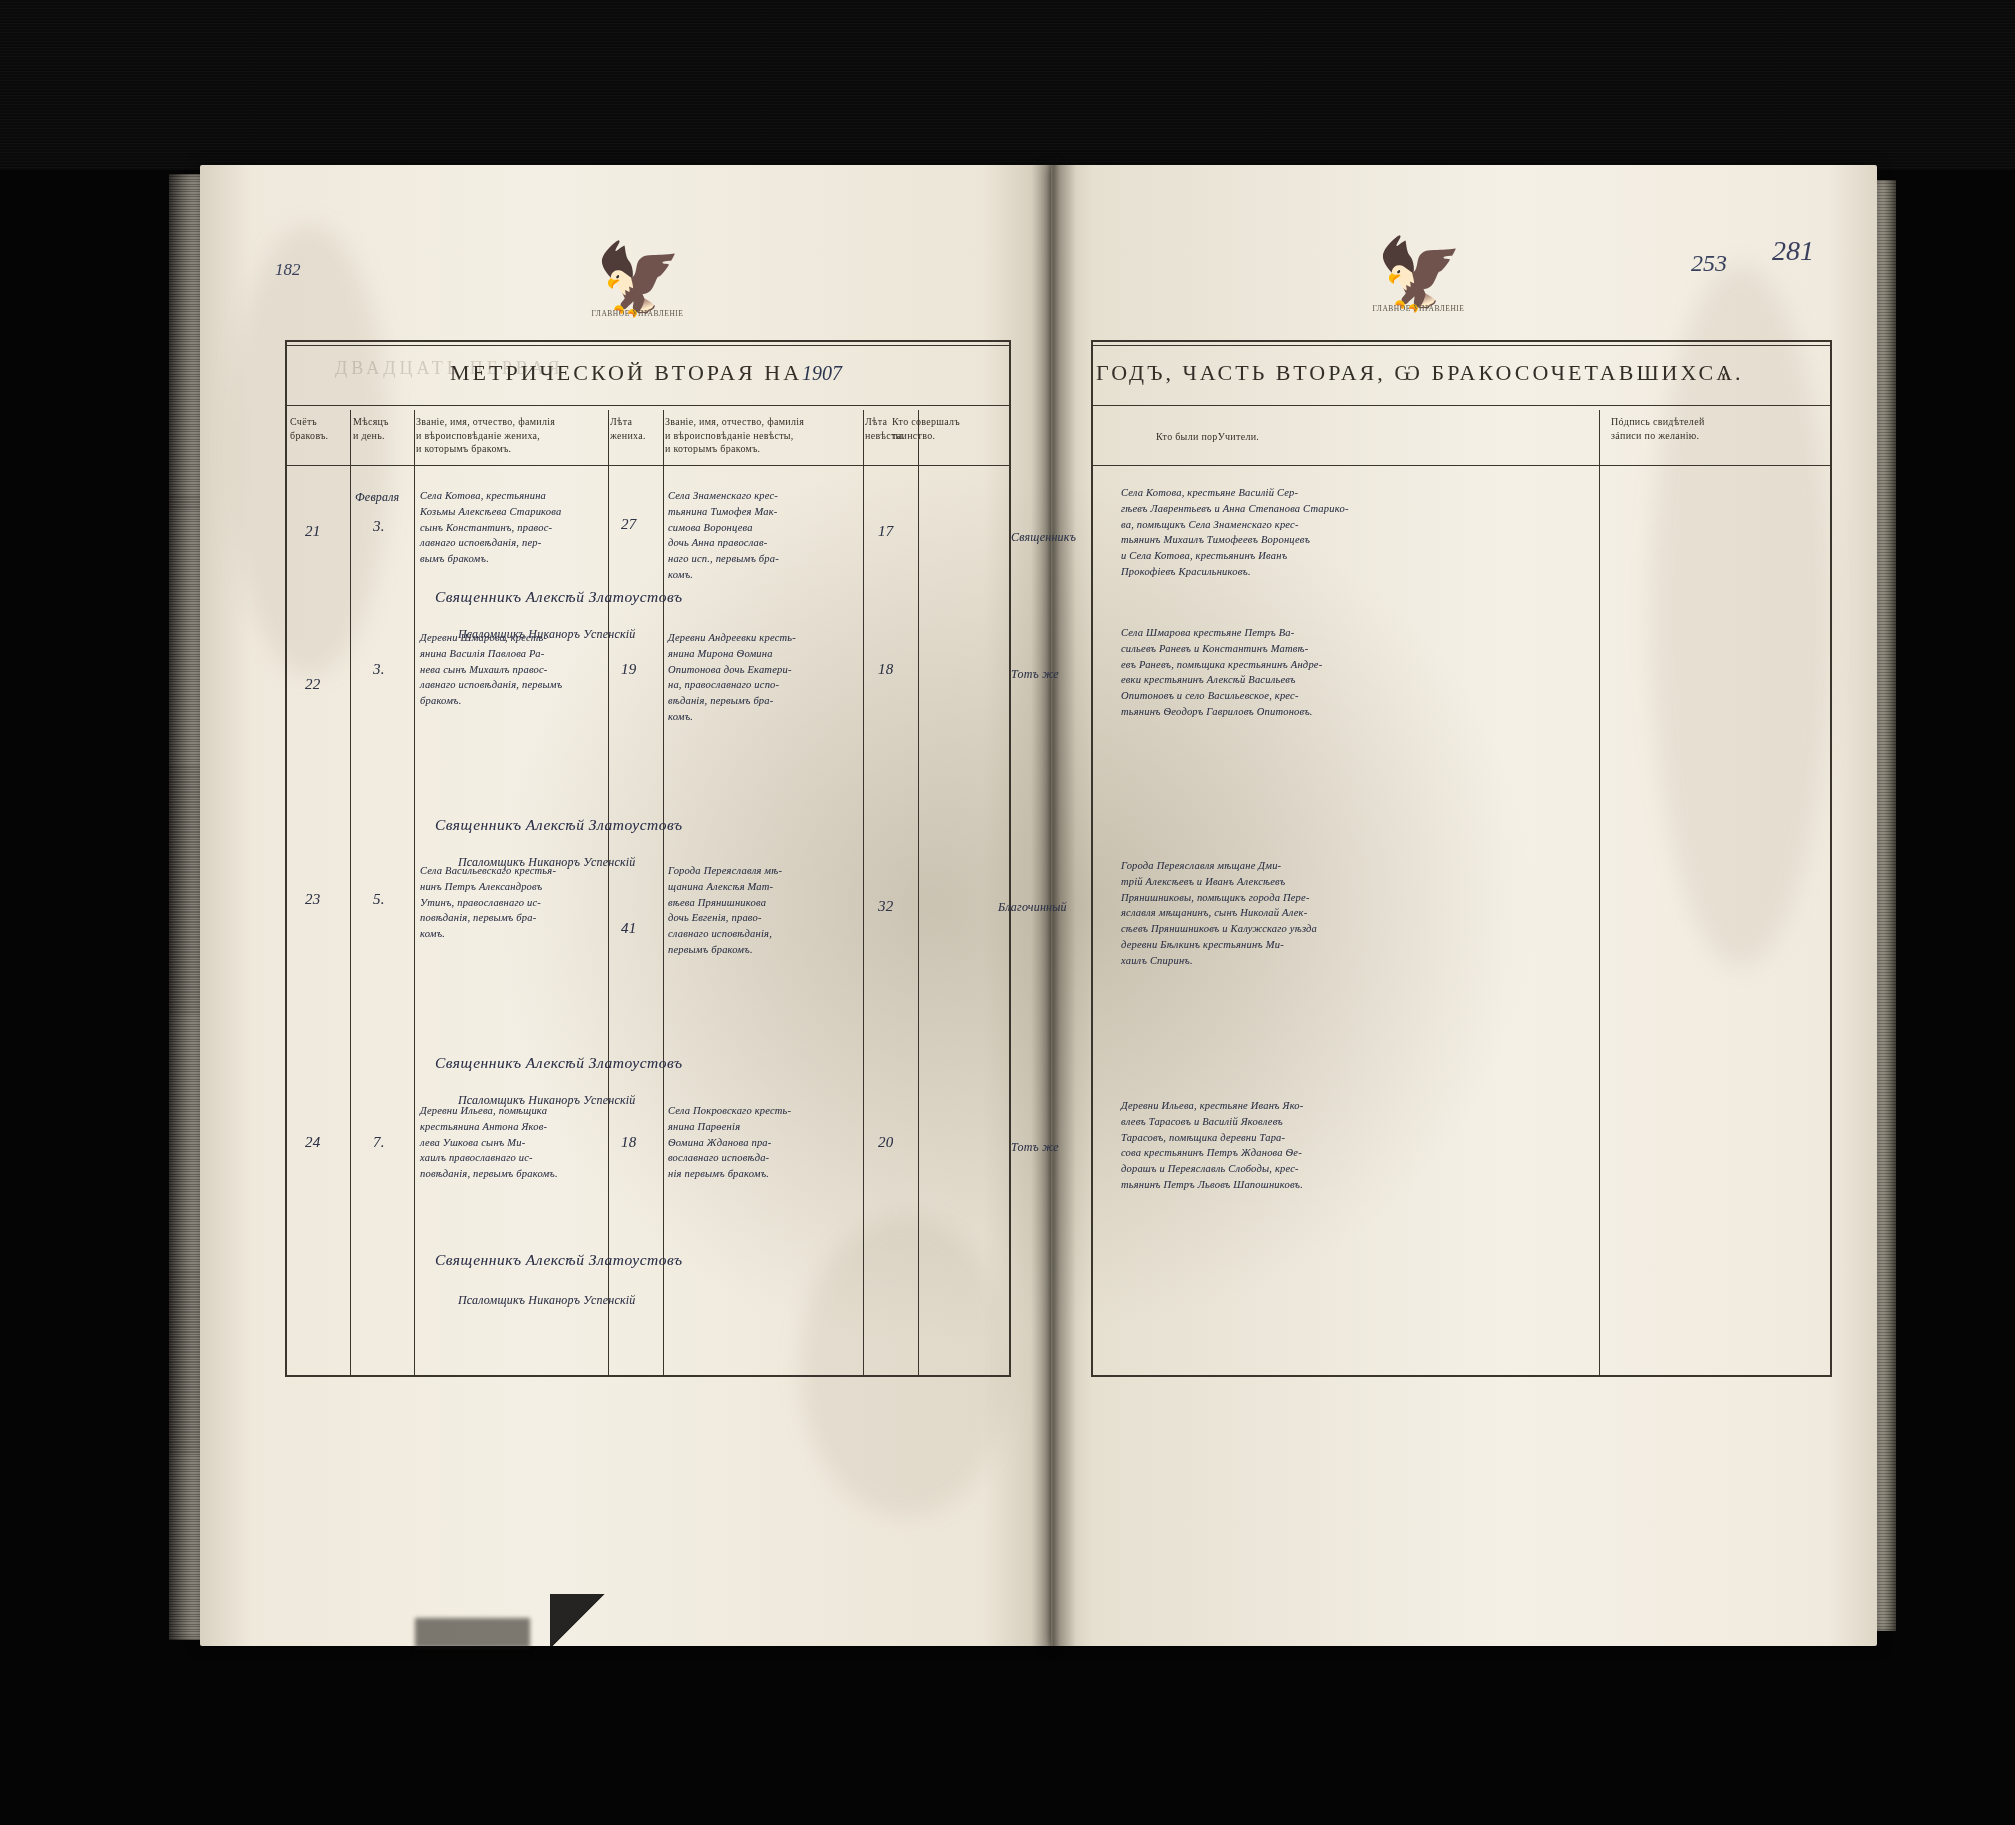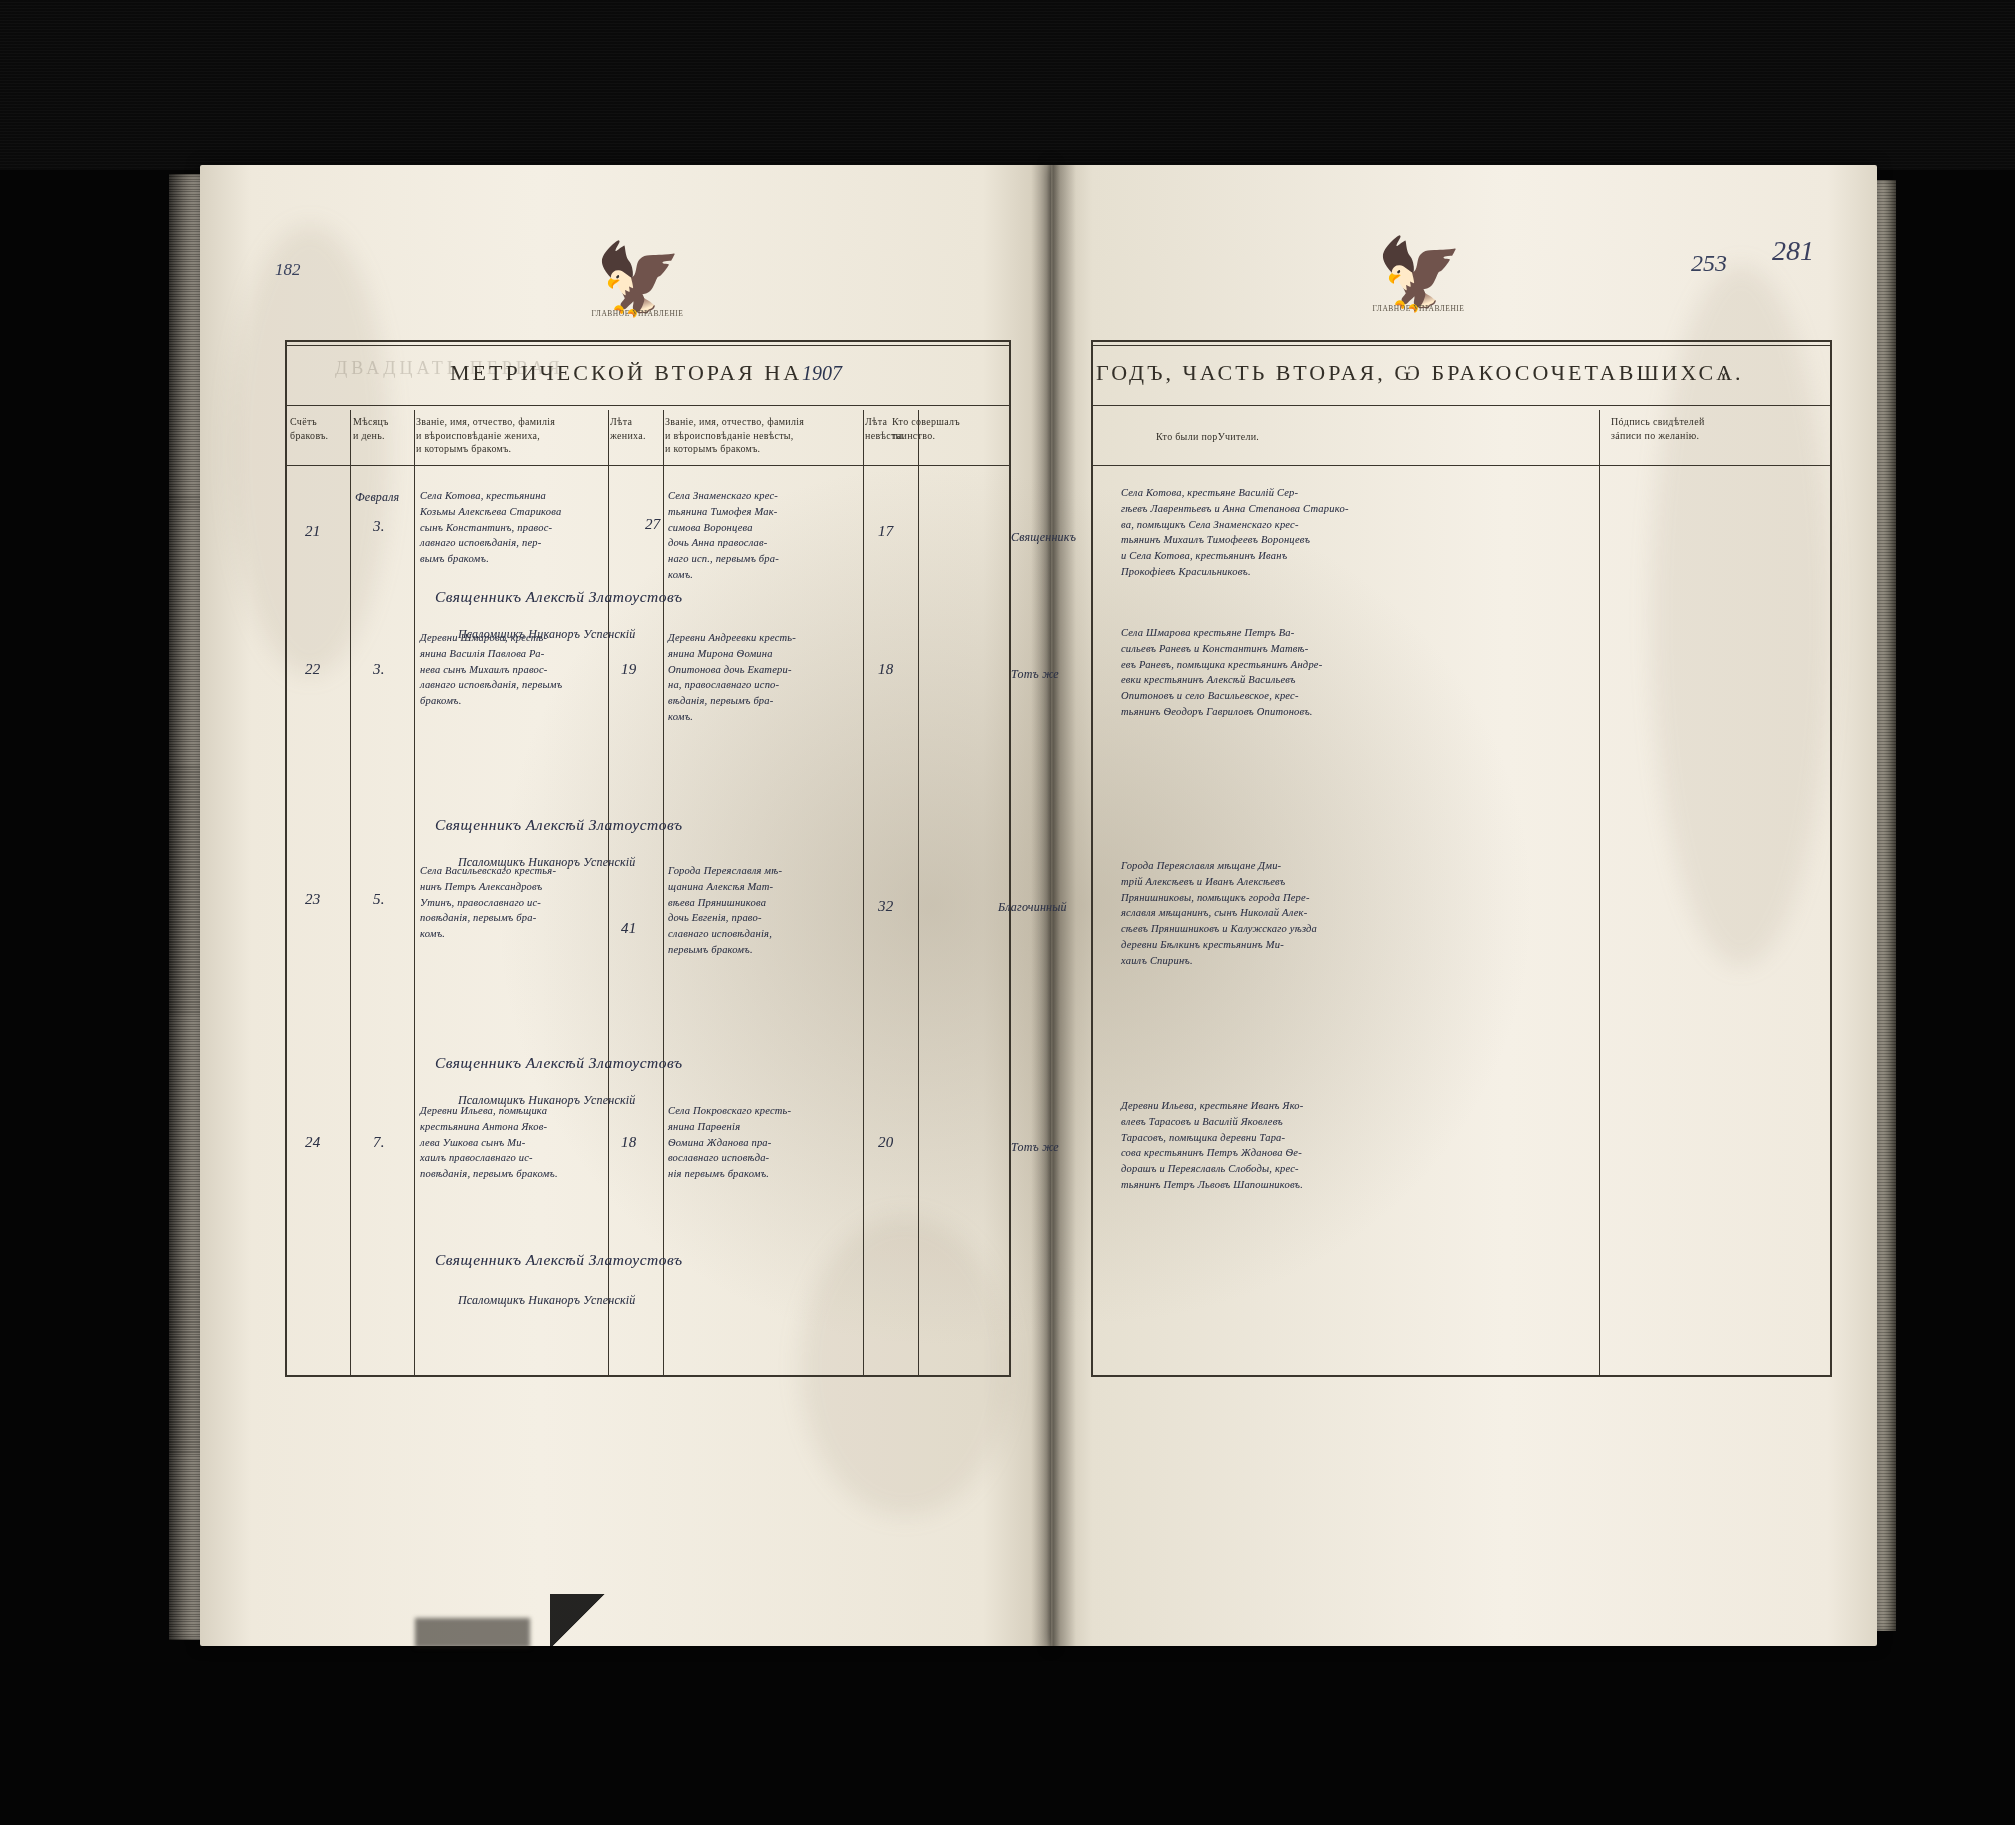--- a/index.html
+++ b/index.html
@@ -284,32 +284,32 @@
       <div class="rule" style="left:633px;top:125px;width:1px;height:966px;"></div>
 
       <div class="hw num" style="left:20px;top:235px;">21</div>
       <div class="hw md" style="left:70px;top:203px;">Февраля</div>
       <div class="hw num" style="left:88px;top:230px;">3.</div>
       <div class="hw sm" style="left:135px;top:203px;width:185px;">Села Котова, крестьянина
 Козьмы Алексѣева Старикова
 сынъ Константинъ, правос-
 лавнаго исповѣданія, пер-
 вымъ бракомъ.</div>
-      <div class="hw num" style="left:336px;top:228px;margin-left:24px;">27</div>
+      <div class="hw num" style="left:336px;top:228px;">27</div>
       <div class="hw sm" style="left:383px;top:203px;width:190px;">Села Знаменскаго крес-
 тьянина Тимофея Мак-
 симова Воронцева
 дочь Анна православ-
 наго исп., первымъ бра-
 комъ.</div>
       <div class="hw num" style="left:593px;top:235px;">17</div>
       <div class="hw sign" style="left:150px;top:300px;">Священникъ Алексѣй Златоустовъ</div>
       <div class="hw md" style="left:173px;top:340px;">Псаломщикъ Никаноръ Успенскій</div>
 
-      <div class="hw num" style="left:20px;top:373px;font-family:Liberation Serif, serif;">22</div>
+      <div class="hw num" style="left:20px;top:388px;font-family:Liberation Serif, serif;">22</div>
       <div class="hw num" style="left:88px;top:373px;">3.</div>
       <div class="hw sm" style="left:135px;top:345px;width:185px;">Деревни Шмарова, кресть-
 янина Василія Павлова Ра-
 нева сынъ Михаилъ правос-
 лавнаго исповѣданія, первымъ
 бракомъ.</div>
       <div class="hw num" style="left:336px;top:373px;">19</div>
       <div class="hw sm" style="left:383px;top:345px;width:190px;">Деревни Андреевки кресть-
 янина Мирона Ѳомина
 Опитонова дочь Екатери-

